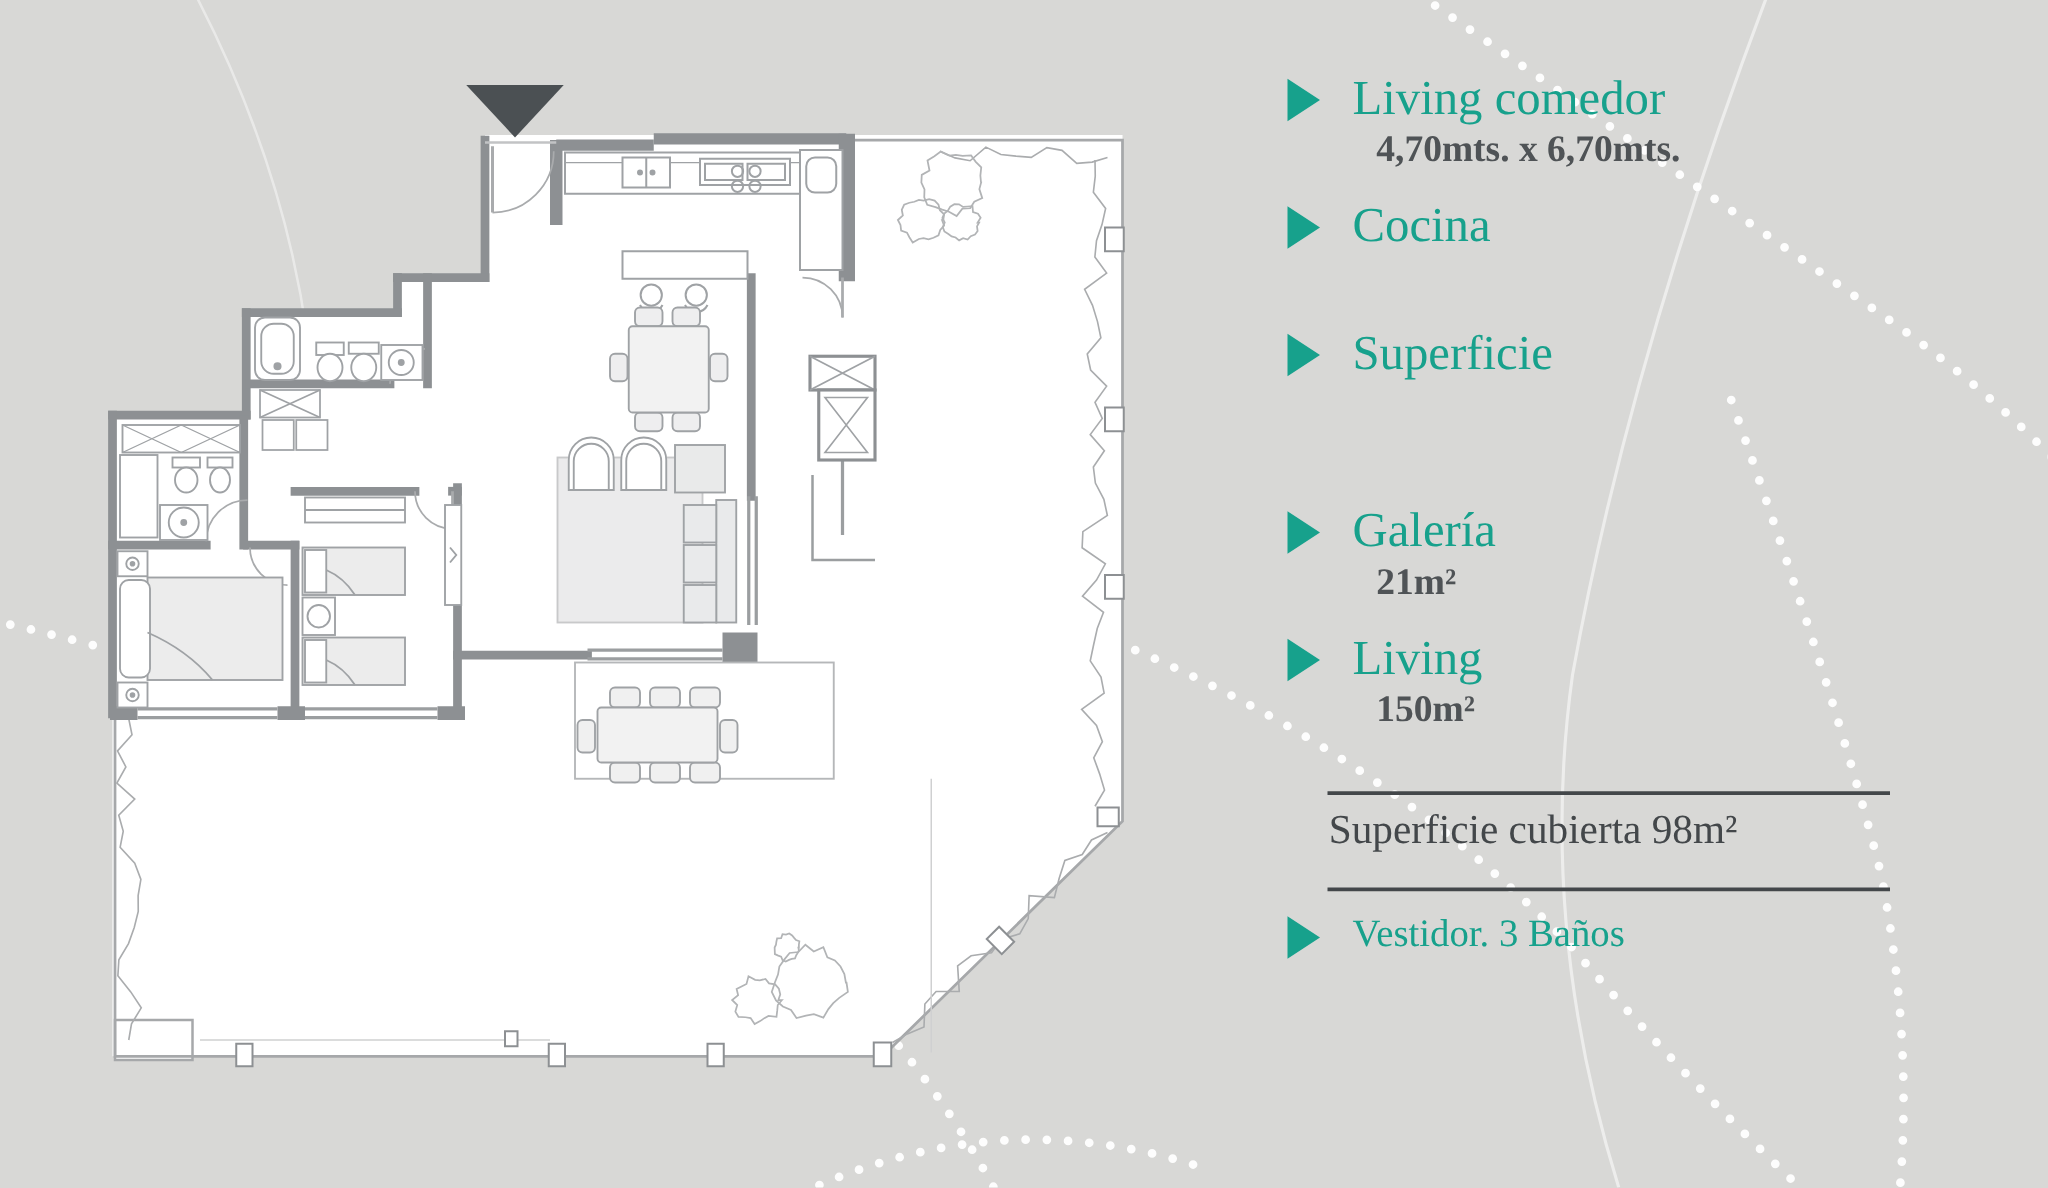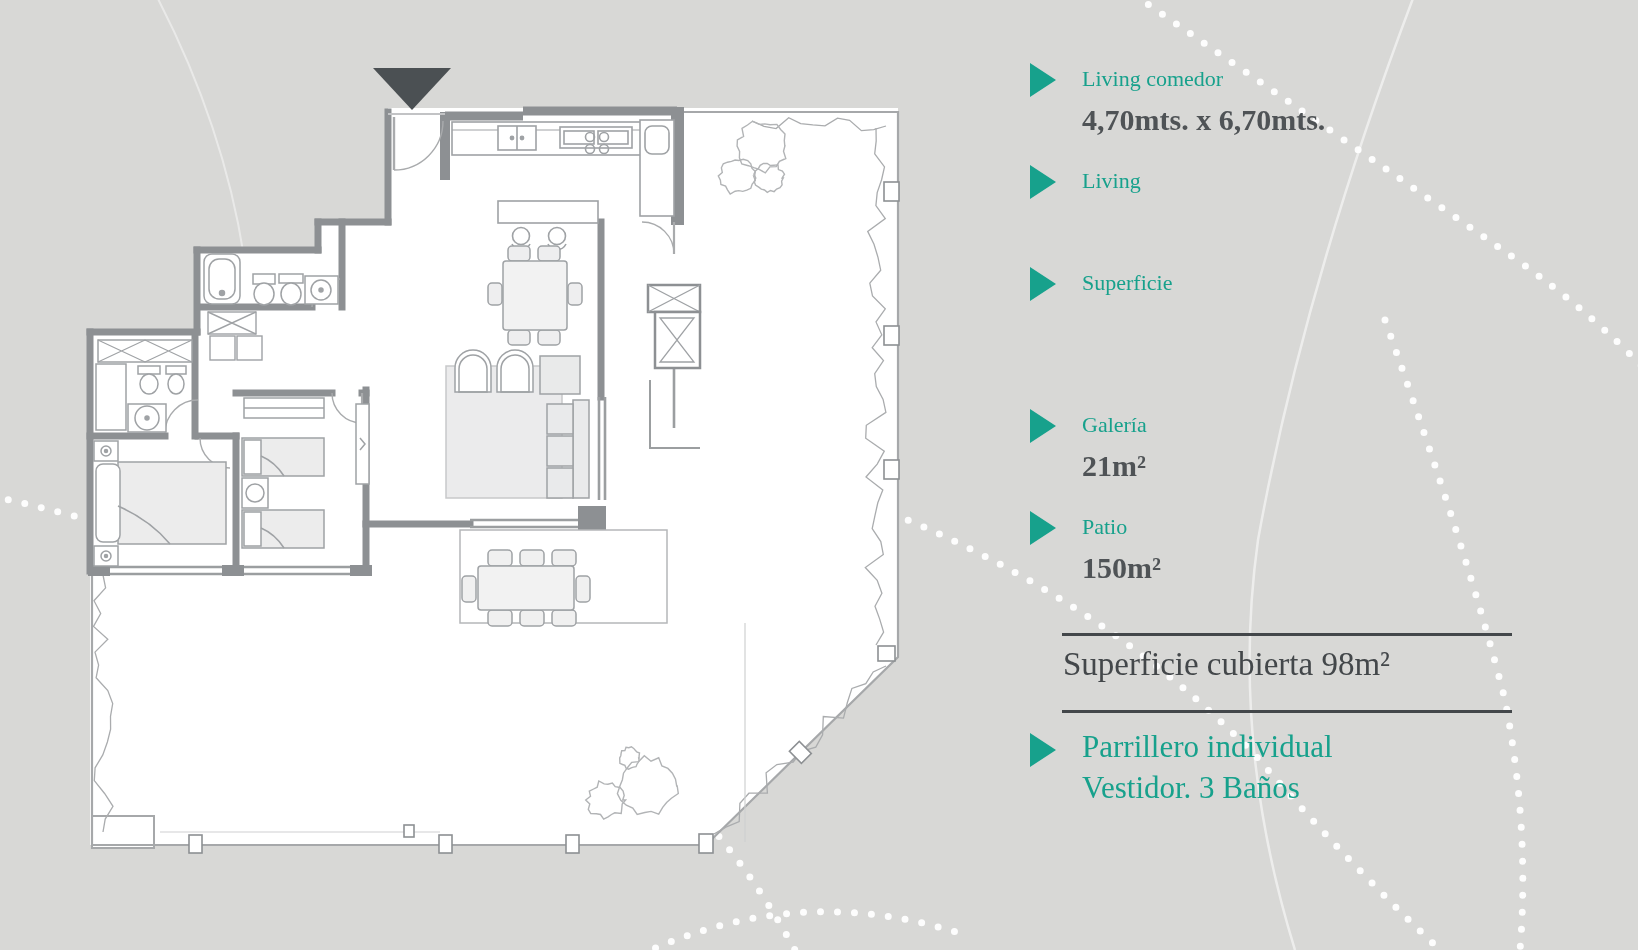--- a/index.html
+++ b/index.html
@@ -9,22 +9,22 @@
   body{width:1638px;height:950px;overflow:hidden;background:var(--bg);
        font-family:"Liberation Serif","DejaVu Serif",serif;position:relative;}
   #scene{position:absolute;inset:0;}
   svg{position:absolute;left:0;top:0;}
   
   .legend{position:absolute;left:1082px;top:0;width:520px;z-index:2;}
   .spec-item{position:absolute;left:0;}
   .tri{position:absolute;left:-52px;top:5px;width:0;height:0;
        border-left:26px solid var(--teal);
        border-top:17px solid transparent;border-bottom:17px solid transparent;}
-  .spec-label{font-size:22px;line-height:42px;color:var(--teal);}
-  .spec-dim{font-size:30px;line-height:40px;font-weight:bold;color:var(--dark);white-space:pre;}
+  .spec-label{font-size:39px;line-height:42px;color:var(--teal);}
+  .spec-dim{font-size:30px;line-height:40px;font-weight:bold;color:var(--dark);white-space:pre;margin-left:19px;}
   .rule{position:absolute;left:1062px;width:450px;height:3px;background:var(--rule);z-index:2;}
   .summary{position:absolute;left:1063px;top:646px;font-size:33px;font-weight:normal;color:var(--rule);z-index:2;}
   .features{position:absolute;left:1082px;top:726px;z-index:2;}
   .features .tri{top:7px;}
   .feature-line{font-size:31px;line-height:41px;color:var(--teal);}
 </style>
 </head>
 <body>
 
 <div id="scene">
@@ -287,44 +287,43 @@
 <div class="legend">
 
   <div class="spec-item" style="top:58px">
     <span class="tri"></span>
     <div class="spec-label">Living comedor</div>
     <div class="spec-dim">4,70mts. x 6,70mts.</div>
   </div>
 
   <div class="spec-item" style="top:160px">
     <span class="tri"></span>
-    <div class="spec-label">Living</div>
+    <div class="spec-label">Cocina</div>
   </div>
 
   <div class="spec-item" style="top:262px">
     <span class="tri"></span>
     <div class="spec-label">Superficie</div>
   </div>
 
   <div class="spec-item" style="top:404px">
     <span class="tri"></span>
     <div class="spec-label">Galería</div>
     <div class="spec-dim">21m²</div>
   </div>
 
   <div class="spec-item" style="top:506px">
     <span class="tri"></span>
-    <div class="spec-label">Patio</div>
+    <div class="spec-label">Living</div>
     <div class="spec-dim">150m²</div>
   </div>
 </div>
 
 <div class="rule" style="top:633px"></div>
 <div class="summary">Superficie cubierta 98m²</div>
 <div class="rule" style="top:710px"></div>
 
 <div class="features">
   <span class="tri"></span>
-  <div class="feature-line">Parrillero individual</div>
   <div class="feature-line">Vestidor. 3 Baños</div>
 </div>
 
 </div>
 
 </body></html>

